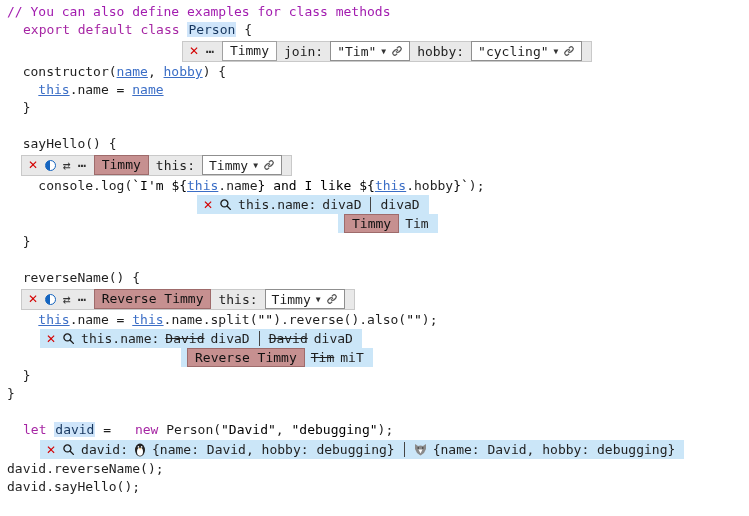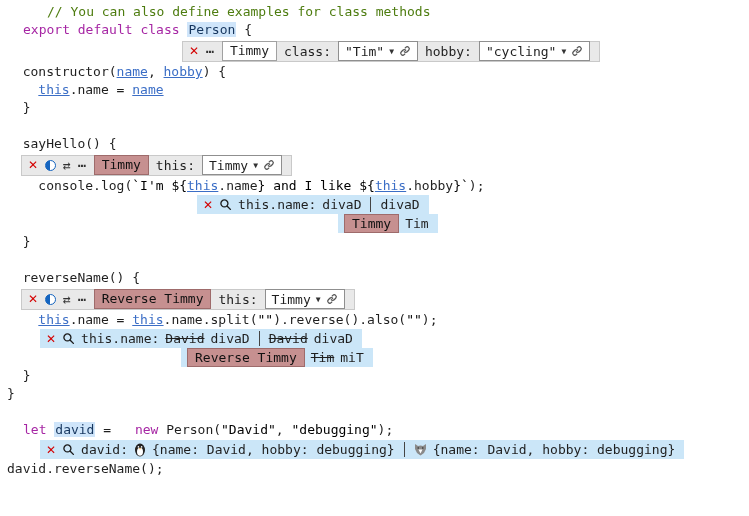--- a/index.html
+++ b/index.html
@@ -1,21 +1,21 @@
 <!DOCTYPE html>
 <html><head>
 <meta charset="utf-8">
 <style>
   html,body{margin:0;padding:0;background:#ffffff;}
   body{width:749px;height:516px;overflow:hidden;
        font-family:"DejaVu Sans Mono","Liberation Mono",monospace;
        font-size:13px;color:#1f1f1f;}
   #editor{padding:3px 0 0 7px;box-sizing:border-box;width:749px;height:516px;}
   .line{white-space:pre;height:18px;line-height:18px;}
-  .cmt{color:#4d7c0f;margin-left:40px;}
+  .cmt{color:#a21caf;}
   .kw{color:#a626a4;margin-left:16px;}
   .str{color:#000000;}
   .blue{color:#3b6ec6;text-decoration:underline;}
   .hl{background:#cfe5fa;color:#16365e;padding:0 1px;}
   
   .wline{height:24px;display:flex;align-items:center;}
   .wbar{display:inline-flex;align-items:center;column-gap:7px;background:#e9e9e9;
         border:1px solid #c9c9c9;height:21px;padding:0 9px 0 6px;box-sizing:border-box;}
   .icon-x{color:#d40000;font-weight:bold;font-family:"DejaVu Sans",sans-serif;font-size:12px;cursor:pointer;}
   .icon-dots{color:#333;font-weight:bold;font-size:13px;letter-spacing:1px;cursor:pointer;}
@@ -45,21 +45,21 @@
 
   <div class="line"><span class="cmt">// You can also define examples for class methods</span></div>
 
   <div class="line"><span class="kw">export default class</span><span> </span><span class="hl">Person</span><span> {</span></div>
 
   <div class="wline" style="margin-left:175px">
     <div class="wbar">
       <span class="icon-x">✕</span>
       <span class="icon-dots">⋯</span>
       <span class="chip">Timmy</span>
-      <span class="wlabel">class:</span>
+      <span class="wlabel">join:</span>
       <span class="dropdown">
         <span>"Tim"</span>
         <span class="caret">▼</span>
         <svg class="linksvg" width="12" height="12" viewBox="0 0 24 24">
             <path d="M10.6 13.4a4 4 0 0 0 5.7 0l3-3a4 4 0 1 0-5.7-5.7l-1.2 1.2" fill="none" stroke="#555" stroke-width="2.5" stroke-linecap="round"></path>
             <path d="M13.4 10.6a4 4 0 0 0-5.7 0l-3 3a4 4 0 1 0 5.7 5.7l1.2-1.2" fill="none" stroke="#555" stroke-width="2.5" stroke-linecap="round"></path>
           </svg>
       </span>
       <span class="wlabel">hobby:</span>
       <span class="dropdown">
@@ -205,14 +205,15 @@
           <polygon points="4.5,6.5 6.5,10.5 8.5,6.5" fill="#fff"></polygon>
           <circle cx="4.2" cy="5" r="0.7" fill="#222"></circle>
           <circle cx="8.8" cy="5" r="0.7" fill="#222"></circle>
         </svg>
       <span>{name: David, hobby: debugging}</span>
     </div>
   </div>
 
   <div class="line"><span>david.reverseName();</span></div>
 
+  <div class="line"><span>david.sayHello();</span></div>
 
 </div>
 
 </body></html>

